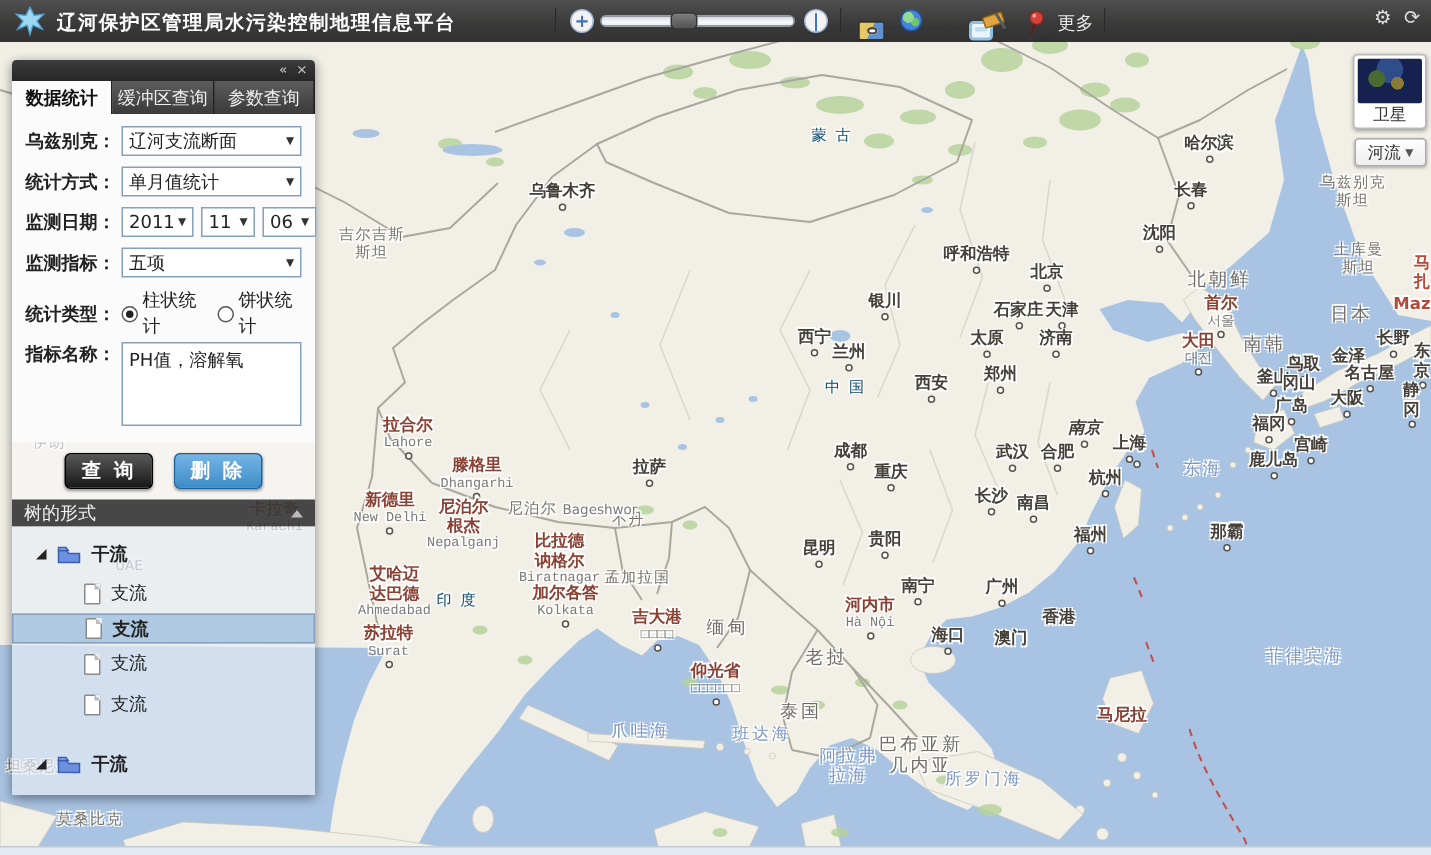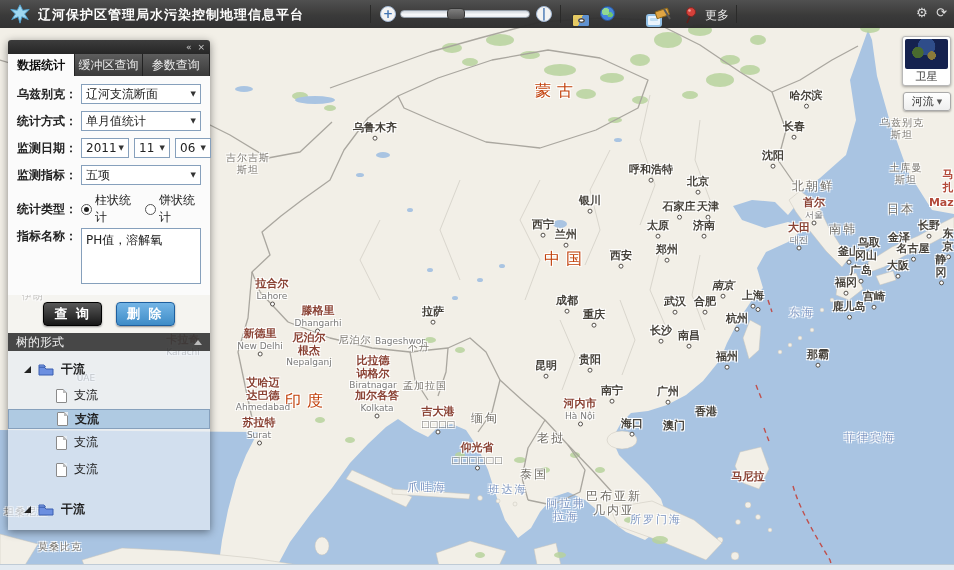--- a/index.html
+++ b/index.html
@@ -14,27 +14,27 @@
   .green{fill:var(--green);opacity:.85;}
   .lake{fill:var(--ocean);}
   .border{stroke:var(--border);stroke-width:1.3;fill:none;stroke-linejoin:round;opacity:.95;}
   .prov{stroke:var(--province);stroke-width:1;fill:none;opacity:.9;}
   .reddash{stroke:var(--reddash);stroke-width:1.4;fill:none;stroke-dasharray:5 4;}
   .isl{fill:var(--land);stroke:#c9c5ba;stroke-width:.5;}
 
   #map-labels{position:absolute;left:0;top:0;width:954px;height:570px;z-index:2;pointer-events:none;}
   .map-lbl{position:absolute;transform:translate(-50%,-50%);white-space:pre-line;text-align:center;line-height:1.15;
            text-shadow:-1px -1px 0 #fff,1px -1px 0 #fff,-1px 1px 0 #fff,1px 1px 0 #fff;}
-  .map-lbl .sub{display:block;font-size:9px;font-weight:normal;color:#7b7b7b;letter-spacing:0;}
+  .map-lbl .sub{display:block;font-size:9px;font-weight:normal;color:#7b7b7b;letter-spacing:0;font-family:Liberation Mono, monospace;}
   .map-lbl .dot{position:absolute;left:50%;top:100%;transform:translate(-50%,1px);width:5px;height:5px;
                 background:#fff;border:1.5px solid #55504a;border-radius:50%;}
   .c-city{font-size:11px;font-weight:bold;color:#45413a;}
   .c-town{font-size:11px;font-weight:bold;color:#8a4234;}
   .c-country{font-size:12px;color:#716d66;letter-spacing:2px;}
-  .c-country_lg{font-size:16px;color:#c2410c;letter-spacing:6px;}
+  .c-country_lg{font-size:10px;color:#0c4a6e;letter-spacing:6px;}
   .c-country_sm{font-size:10px;color:#7a766f;letter-spacing:1px;}
   .c-sea{font-size:11px;color:#7e97c3;letter-spacing:2px;}
   .c-latin{font-size:9px;color:#7b7b7b;}
   .c-red{font-size:11px;font-weight:bold;color:#b34a3a;}
 
   
   .header{position:absolute;left:0;top:0;width:954px;height:28px;z-index:20;
           background:linear-gradient(#4a4a4a,#333 55%,#2b2b2b);opacity:.96;
           display:flex;align-items:center;color:#fff;}
   .logo{position:absolute;left:8px;top:3px;width:24px;height:22px;}

